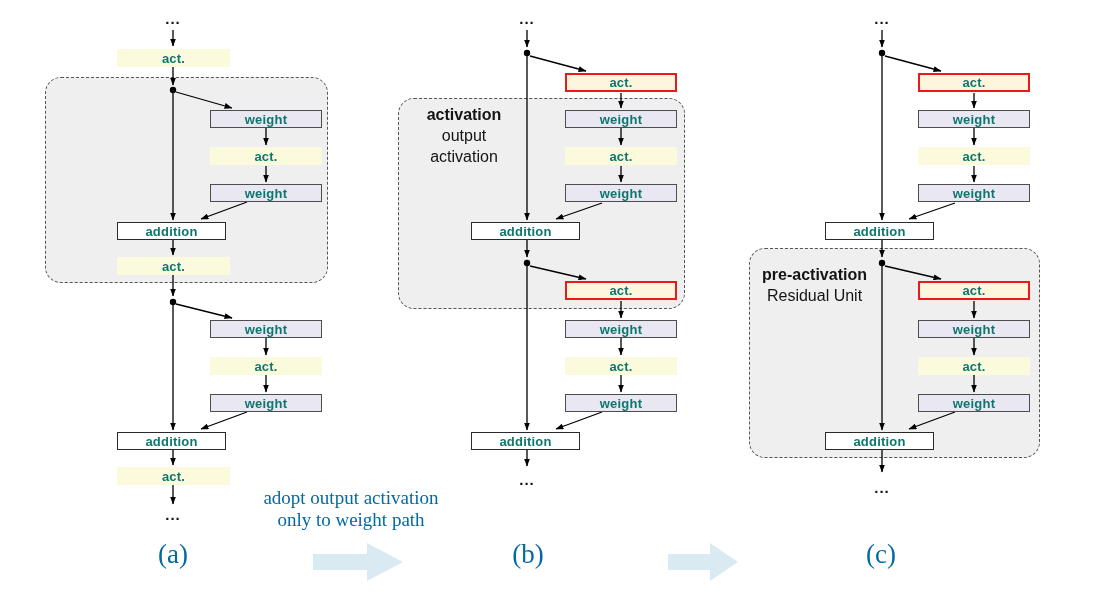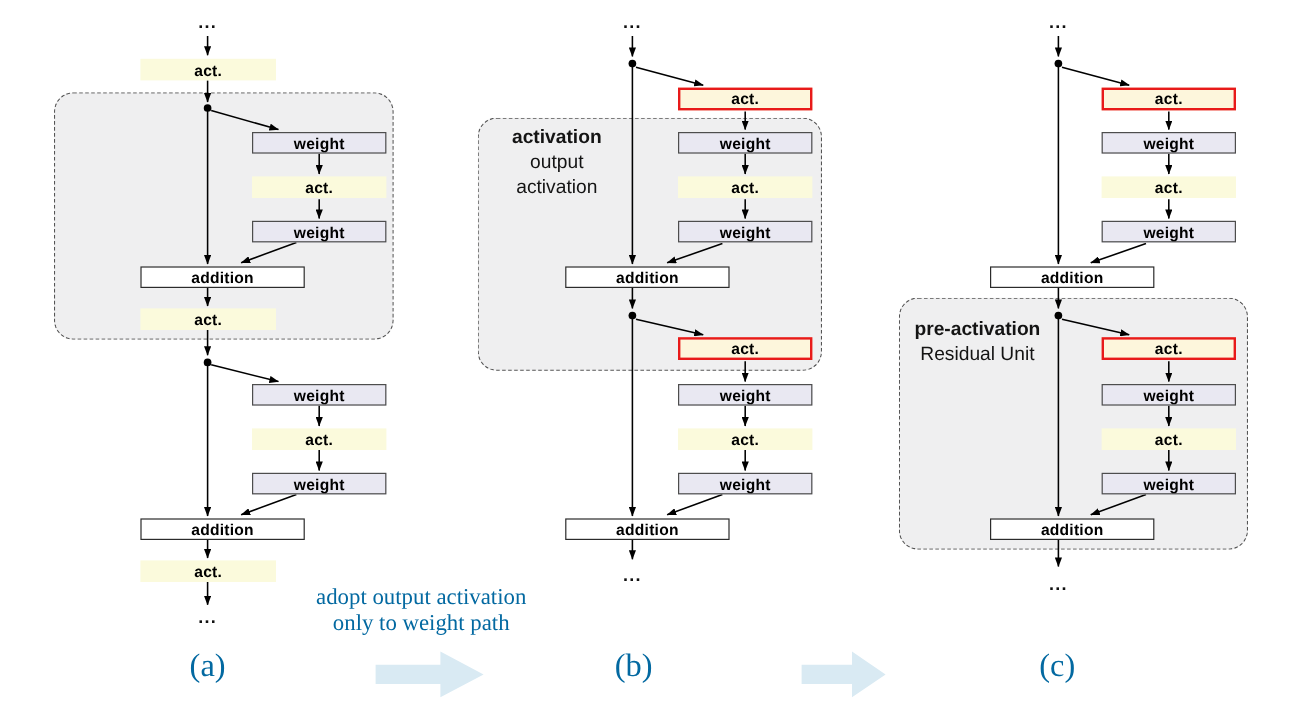--- a/index.html
+++ b/index.html
@@ -20,28 +20,28 @@
   
   svg.wires{position:absolute;left:0;top:0;z-index:1}
   .wire{stroke:var(--connector,#000);stroke-width:1.3;fill:none}
   .ah{fill:var(--connector,#000)}
   .jdot{fill:var(--connector,#000)}
   .tarrow{fill:var(--transform-arrow-fill,#d9eaf3)}
 
   
   .node{position:absolute;z-index:2;box-sizing:border-box;height:18px;width:112px;
         display:flex;align-items:center;justify-content:center;
-        font-size:13px;font-weight:600;color:#000000;letter-spacing:.2px}
+        font-size:13px;font-weight:600;color:#0f766e;letter-spacing:.2px}
   .act{background:var(--act-fill,#fbfadc)}
   .red{background:var(--act-red-fill,#fdf6dc);
        border:2px solid var(--act-red-border,#e81a1a);height:19px}
   .weight{background:var(--weight-fill,#e9e8f2);
           border:1.4px solid var(--weight-border,#4d4d4d)}
   .addition{background:var(--addition-fill,#fff);
-            border:1.4px solid var(--addition-border,#2b2b2b);width:137px}
+            border:1.4px solid var(--addition-border,#2b2b2b);width:109px}
 
   
   .dots{position:absolute;z-index:2;width:34px;text-align:center;
         font-size:15px;font-weight:700;letter-spacing:1px;color:#111}
 
   
   .cap{position:absolute;z-index:2;text-align:center;color:#0369a1;
        font-family:"Liberation Serif",serif}
   .sub{font-size:27px}
   .ann{font-size:19px;line-height:22px}

